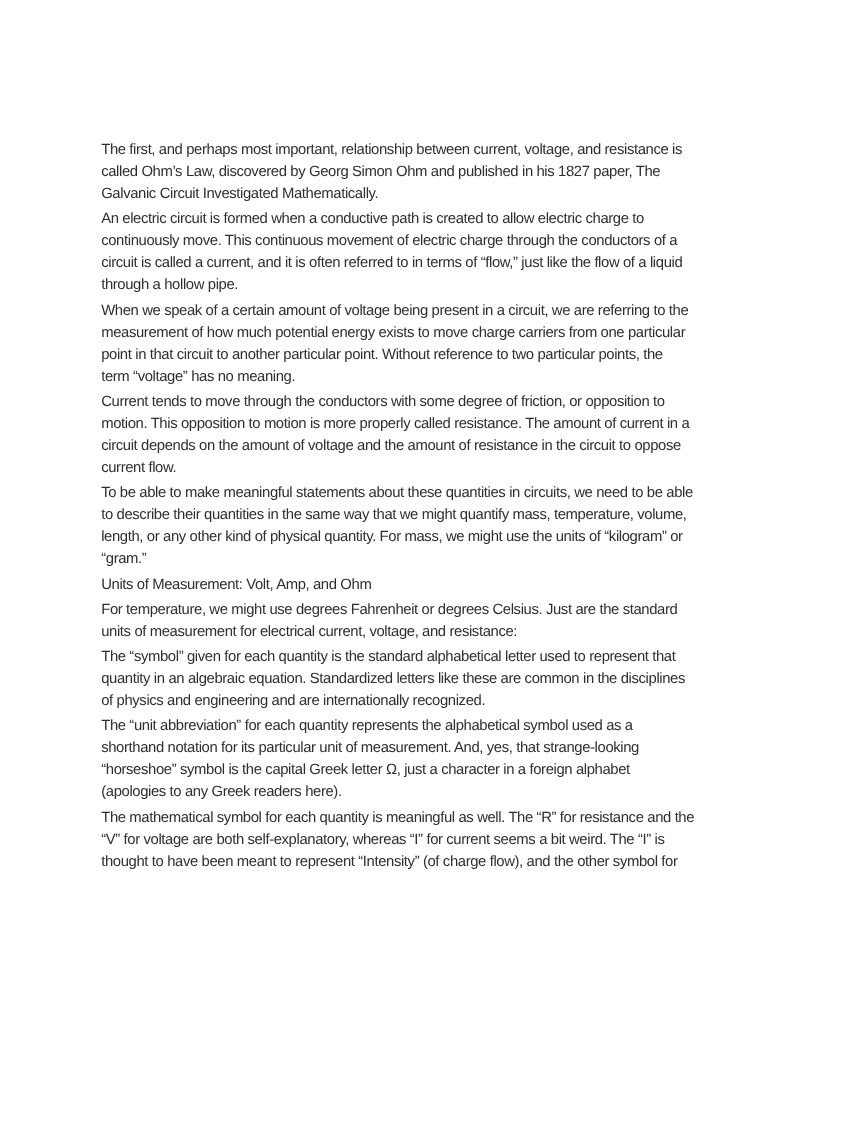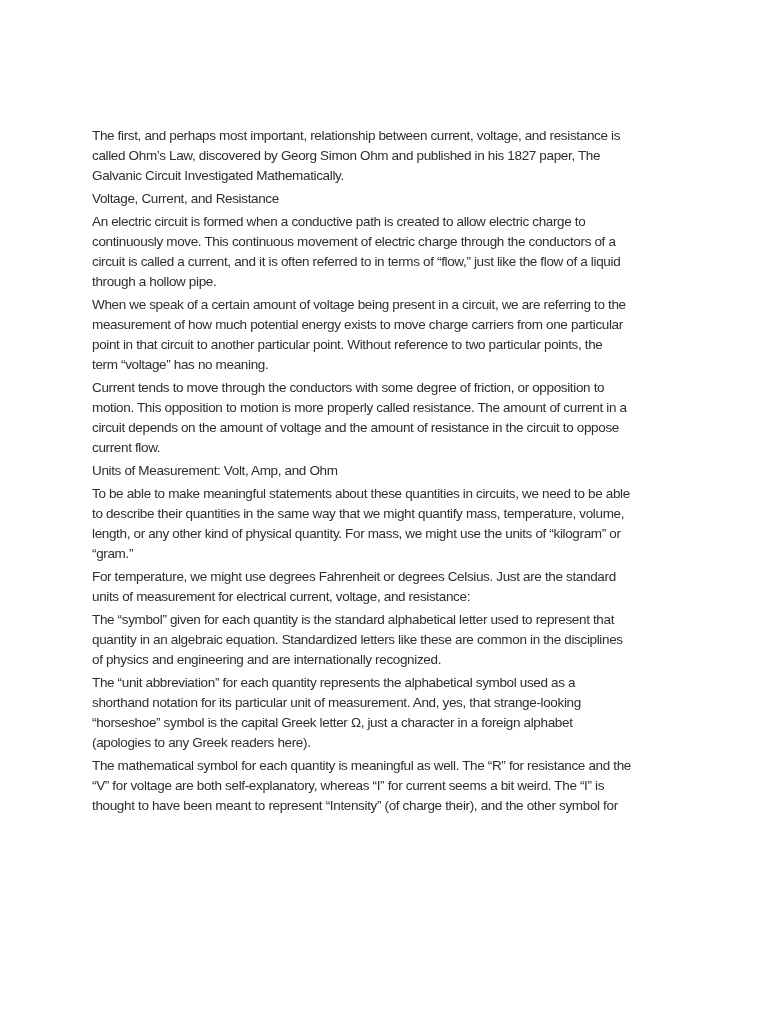--- a/index.html
+++ b/index.html
@@ -37,44 +37,43 @@
   }
 </style>
 </head>
 <body>
 
 <div class="page">
   <div class="text-block">
     <p class="para">The first, and perhaps most important, relationship between current, voltage, and resistance is
 called Ohm’s Law, discovered by Georg Simon Ohm and published in his 1827 paper, The
 Galvanic Circuit Investigated Mathematically.</p>
-    <p class="para">Voltage, Current, and Resistance</p>
     <p class="para">An electric circuit is formed when a conductive path is created to allow electric charge to
 continuously move. This continuous movement of electric charge through the conductors of a
 circuit is called a current, and it is often referred to in terms of “flow,” just like the flow of a liquid
 through a hollow pipe.</p>
     <p class="para">When we speak of a certain amount of voltage being present in a circuit, we are referring to the
 measurement of how much potential energy exists to move charge carriers from one particular
 point in that circuit to another particular point. Without reference to two particular points, the
 term “voltage” has no meaning.</p>
     <p class="para">Current tends to move through the conductors with some degree of friction, or opposition to
 motion. This opposition to motion is more properly called resistance. The amount of current in a
 circuit depends on the amount of voltage and the amount of resistance in the circuit to oppose
 current flow.</p>
-    <p class="para">Units of Measurement: Volt, Amp, and Ohm</p>
     <p class="para">To be able to make meaningful statements about these quantities in circuits, we need to be able
 to describe their quantities in the same way that we might quantify mass, temperature, volume,
 length, or any other kind of physical quantity. For mass, we might use the units of “kilogram” or
 “gram.”</p>
+    <p class="para">Units of Measurement: Volt, Amp, and Ohm</p>
     <p class="para">For temperature, we might use degrees Fahrenheit or degrees Celsius. Just are the standard
 units of measurement for electrical current, voltage, and resistance:</p>
     <p class="para">The “symbol” given for each quantity is the standard alphabetical letter used to represent that
 quantity in an algebraic equation. Standardized letters like these are common in the disciplines
 of physics and engineering and are internationally recognized.</p>
     <p class="para">The “unit abbreviation” for each quantity represents the alphabetical symbol used as a
 shorthand notation for its particular unit of measurement. And, yes, that strange-looking
 “horseshoe” symbol is the capital Greek letter Ω, just a character in a foreign alphabet
 (apologies to any Greek readers here).</p>
     <p class="para">The mathematical symbol for each quantity is meaningful as well. The “R” for resistance and the
 “V” for voltage are both self-explanatory, whereas “I” for current seems a bit weird. The “I” is
-thought to have been meant to represent “Intensity” (of charge their), and the other symbol for</p>
+thought to have been meant to represent “Intensity” (of charge flow), and the other symbol for</p>
   </div>
 </div>
 
 </body></html>

